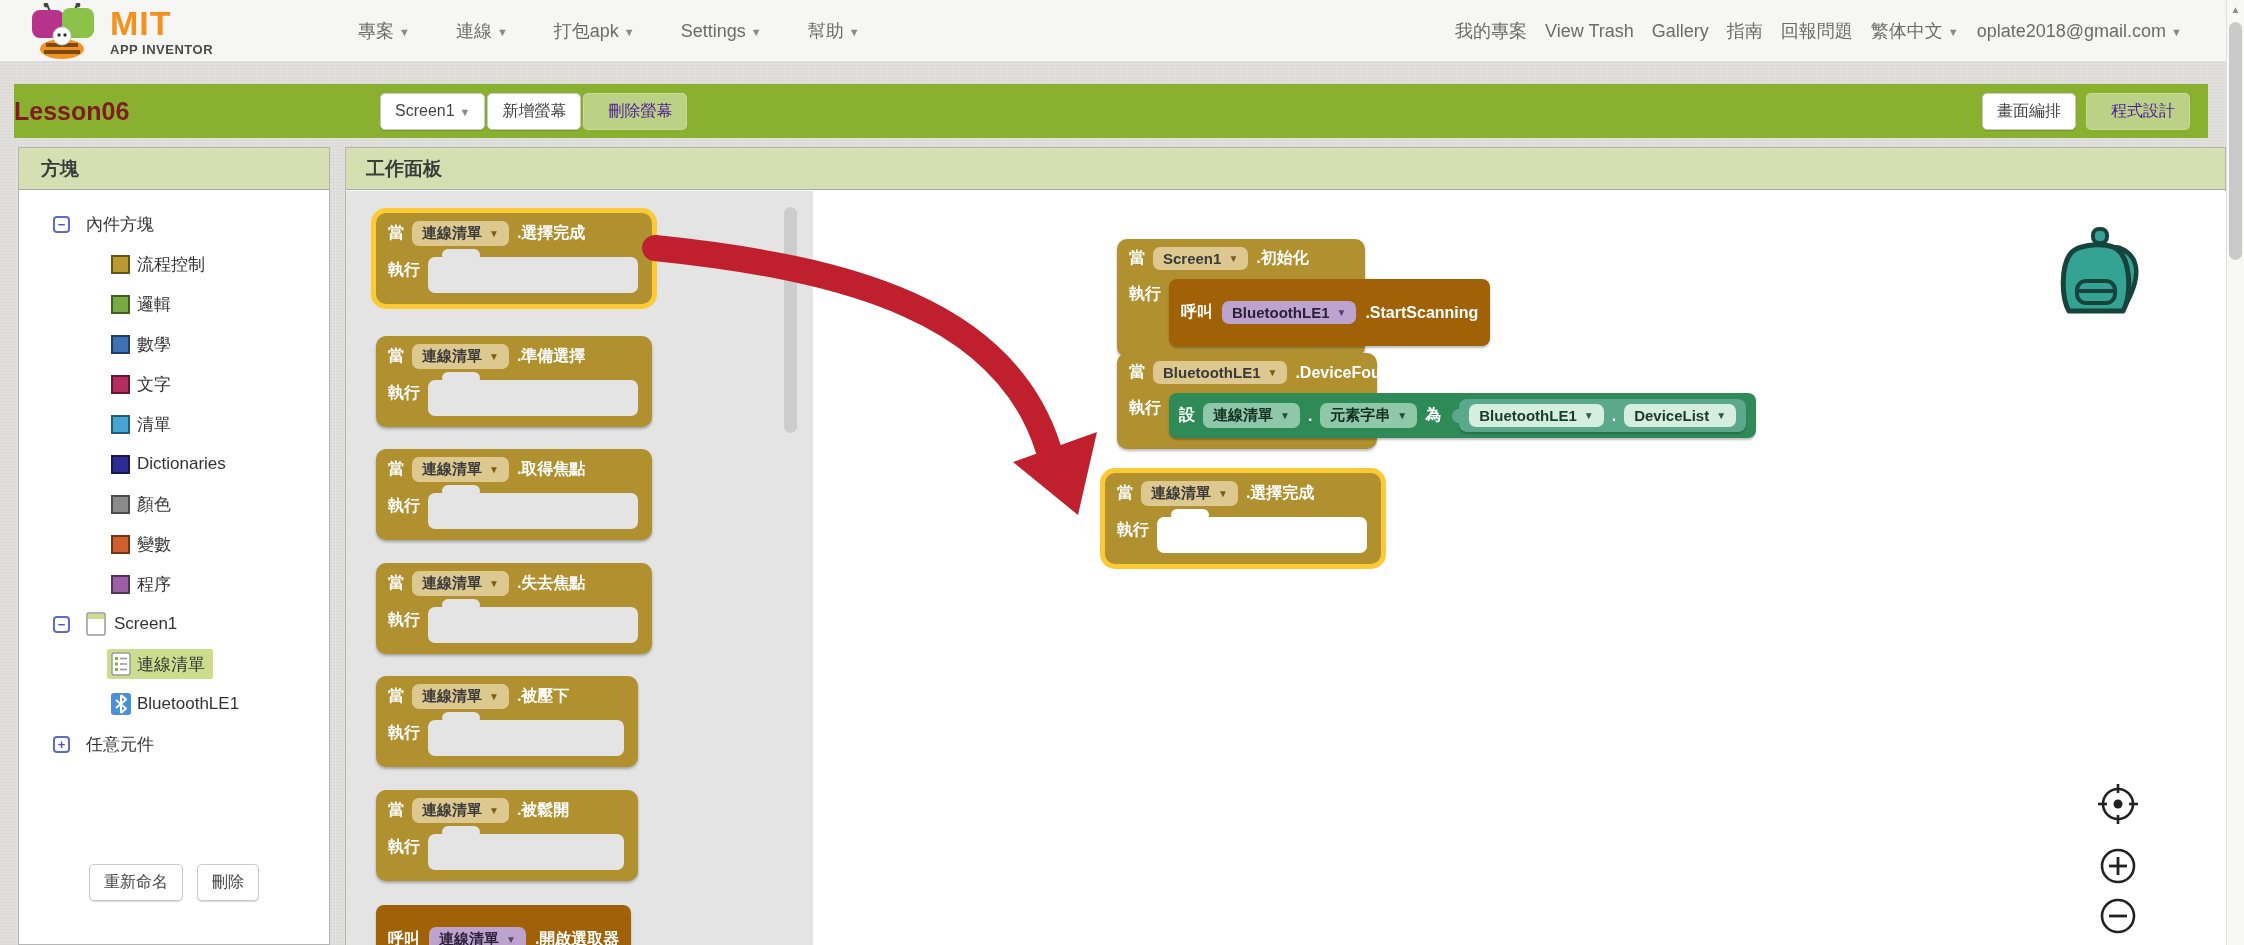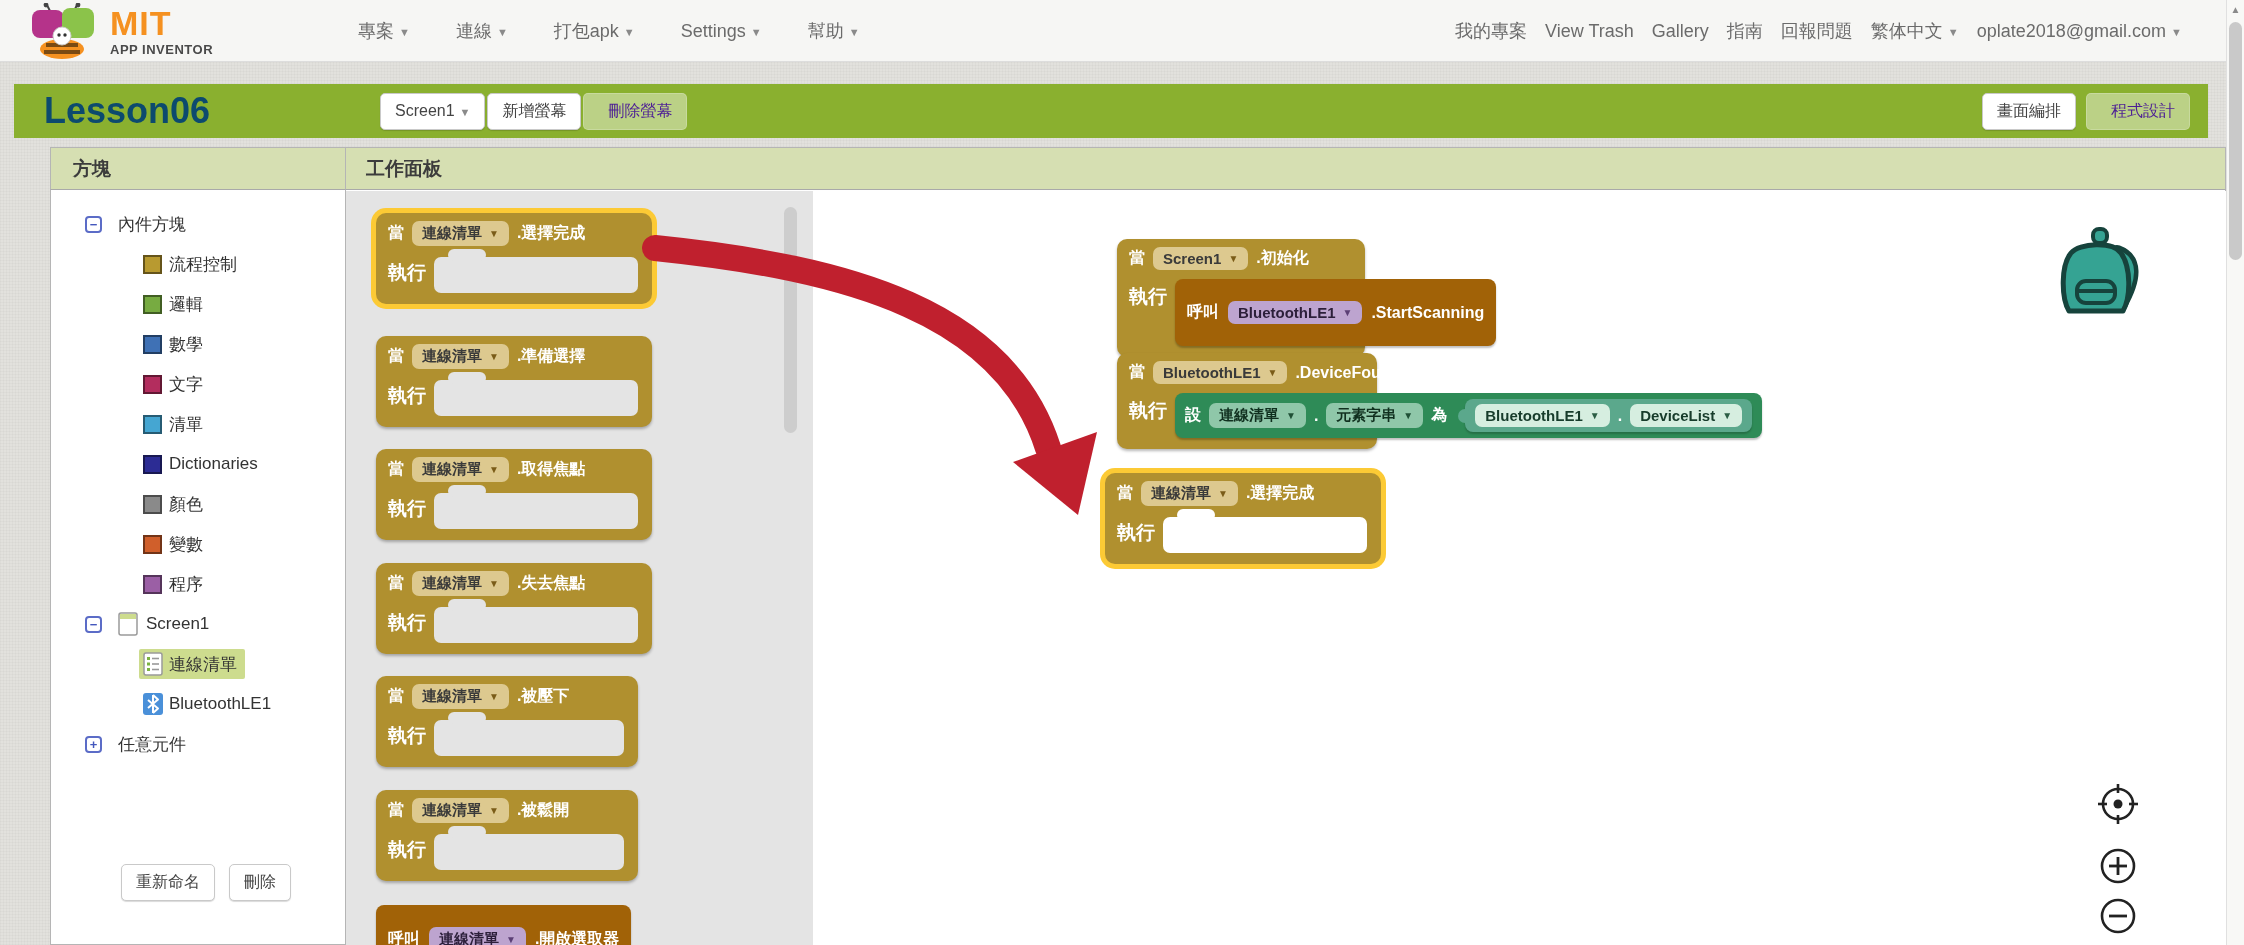--- a/index.html
+++ b/index.html
@@ -28,39 +28,39 @@
   .menus { position:absolute; left:358px; top:0; height:62px; display:flex; align-items:center; gap:46px; }
   .menu-item, .link-item { color:#6b6b6b; font-size:18px; cursor:pointer; white-space:nowrap; }
   .caret { font-size:11px; color:#8a8a8a; margin-left:5px; vertical-align:middle; }
   .topnav-right { position:absolute; right:44px; top:0; height:62px; display:flex; align-items:center; gap:18px; }
 
   
   .projectbar {
     position:absolute; left:14px; top:84px; width:2194px; height:54px;
     background:#8ab02f; display:flex; align-items:center;
   }
-  .proj-title { color:#0c4a6e; font-size:36px; font-weight:bold; margin-left:30px; }
+  .proj-title { color:#7f1d1d; font-size:25px; font-weight:bold; }
   .pb-buttons { position:absolute; left:330px; display:flex; gap:2px;margin-left:36px; }
   .btn {
     background:#fff; border:1px solid #c9c9c9; border-radius:5px;
     font-size:16px; color:#444; padding:7px 14px; cursor:pointer;
     box-shadow:0 1px 1px rgba(0,0,0,0.15); white-space:nowrap;
     font-family:inherit;
   }
   .btn.disabled { background:rgba(255,255,255,0.42); color:#4c1d95; box-shadow:none; border-color:rgba(255,255,255,0.2); cursor:default;padding-left:24px; }
   .pb-right { position:absolute; right:18px; display:flex; gap:10px; }
 
   
   .panel-header {
     height:43px; background:#d6dfb2; border-bottom:1px solid #a9a9a9;
     display:flex; align-items:center; font-size:19px; font-weight:bold; color:#3c3c3c;
   }
   .sidebar {
     position:absolute; left:18px; top:147px; width:312px; height:798px;
-    background:#fff; border:1px solid #b5b5b5;margin-left:32px;
+    background:#fff; border:1px solid #b5b5b5;
   }
   .sidebar .panel-header { padding-left:22px; margin:-1px -1px 0 -1px; border:1px solid #b5b5b5; border-bottom:1px solid #a9a9a9; }
   .workpanel {
     position:absolute; left:345px; top:147px; width:1881px; height:798px;
     background:#fff; border:1px solid #b5b5b5;
   }
   .workpanel .panel-header { padding-left:20px; margin:-1px -1px 0 -1px; border:1px solid #b5b5b5; border-bottom:1px solid #a9a9a9; }
 
   
   .tree { position:relative; font-size:17px; color:#333; padding-top:14px; }
@@ -87,21 +87,21 @@
   .canvas { position:absolute; left:467px; top:43px; width:1414px; height:754px; background:#fff; overflow:hidden; }
 
   
   .blk {
     position:absolute; background:#b0902f; border-radius:10px;
     box-shadow:0 2px 3px rgba(0,0,0,0.28); color:#fff;
   }
   .blk.hl { box-shadow:0 0 0 5px #fcca35, 0 2px 3px rgba(0,0,0,0.28); }
   .blk-row1 { display:flex; align-items:center; gap:8px; padding:8px 12px 4px 12px; font-size:16px; font-weight:bold; white-space:nowrap; }
   .blk-row2 { display:flex; align-items:flex-start; gap:8px; padding:3px 0 11px 12px; }
-  .do-label { font-size:19px; font-weight:bold; margin-top:7px; white-space:nowrap; }
+  .do-label { font-size:16px; font-weight:bold; margin-top:7px; white-space:nowrap; }
   .slot { flex:1; min-width:150px; height:36px; margin-right:14px; margin-top:4px; border-radius:7px; position:relative; }
   .flyout .slot { background:#e4e4e4; }
   .canvas .slot { background:#ffffff; }
   .slot::before { content:""; position:absolute; top:-8px; left:14px; width:38px; height:12px; border-radius:8px; background:inherit; }
 
   .dd {
     display:inline-flex; align-items:center; gap:7px;
     background:#ddc98f; color:#3a3a3a; border-radius:7px; padding:3px 10px;
     font-size:15px; font-weight:bold; cursor:pointer; white-space:nowrap;
   }

